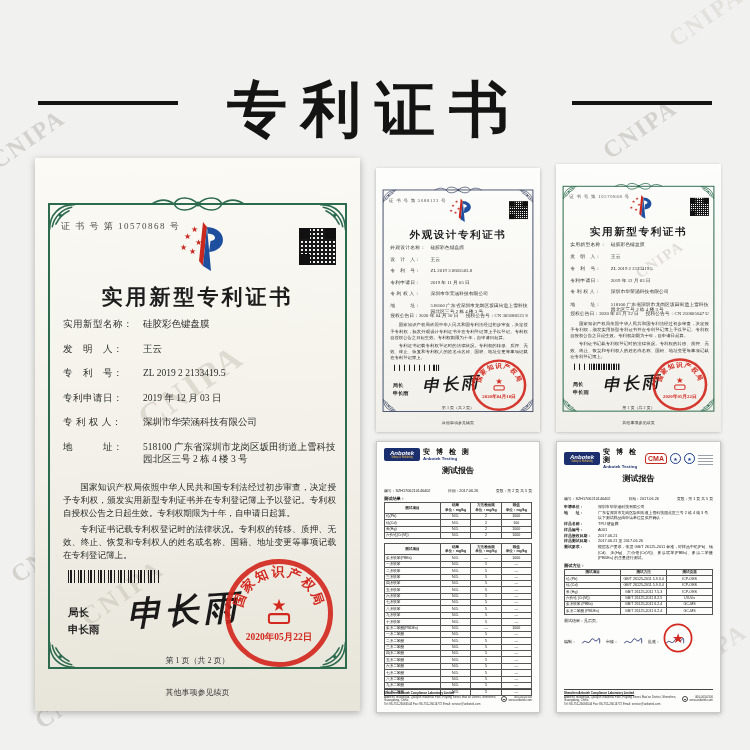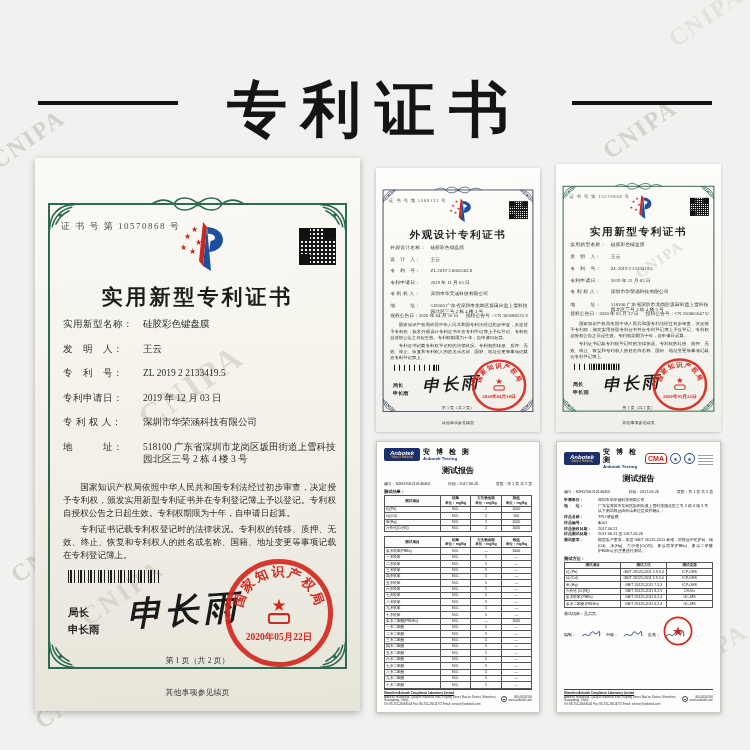--- a/index.html
+++ b/index.html
@@ -79,21 +79,21 @@
   .rhead{display:flex;align-items:center;gap:3px}
   .ablogo{width:36px;height:13px;background:#1b2e6e;border-radius:2px;color:#fff;display:flex;flex-direction:column;align-items:center;justify-content:center;flex:none}
   .ablogo .ab1{font:bold italic 6px "Liberation Sans",sans-serif;line-height:6px}
   .ablogo .ab2{font-size:2.6px;line-height:3px;color:#f3c14d}
   .abnames .cn{font-weight:bold;font-size:7px;letter-spacing:2px;color:#111;line-height:8px}
   .abnames .en{font-weight:bold;font-size:4.4px;color:#1b2e6e;line-height:5px}
   .cma{font:bold 7px "Liberation Sans",sans-serif;color:#c2281e;border:1.2px solid #c2281e;border-radius:4px 4px 2px 2px;padding:1px 2px;line-height:7px;flex:none}
   .badge{width:11px;height:11px;border-radius:50%;border:1.4px solid #27408b;color:#27408b;font-size:5px;display:flex;align-items:center;justify-content:center;flex:none;box-sizing:border-box}
   .badge.b2{border-color:#123a8c;color:#123a8c}
   .microlines{width:15px;height:12px;flex:none;background:repeating-linear-gradient(0deg,#9aa0aa 0 1px,transparent 1px 3px)}
-  .rtitle{text-align:center;font-weight:bold;font-size:8px;color:#111;margin:4px 0 5px}
+  .rtitle{text-align:center;font-weight:bold;font-size:8px;color:#111;margin:4px 0 12px}
   .rmeta{display:flex;justify-content:space-between;font-size:3.8px;color:#222;margin-bottom:3px}
   .rsection{font-size:4.2px;font-weight:bold;color:#111;margin:2px 0 1px}
   table.rt{width:100%;border-collapse:collapse;table-layout:fixed}
   table.rt th,table.rt td{border:.5px solid #555;font-size:3.6px;line-height:4.6px;padding:.4px 1px;color:#191919;text-align:center;overflow:hidden;white-space:nowrap}
   table.rt th{white-space:pre-line;font-weight:bold;background:#fbfbfa}
   table.rt td:first-child{text-align:left}
   table.rt .c1{width:36%}
   .rfields{font-size:3.9px;line-height:5.7px;color:#1c1c1c}
   .rfield{display:flex}
   .rfield .rfl{flex:none;width:34px;font-weight:bold}

